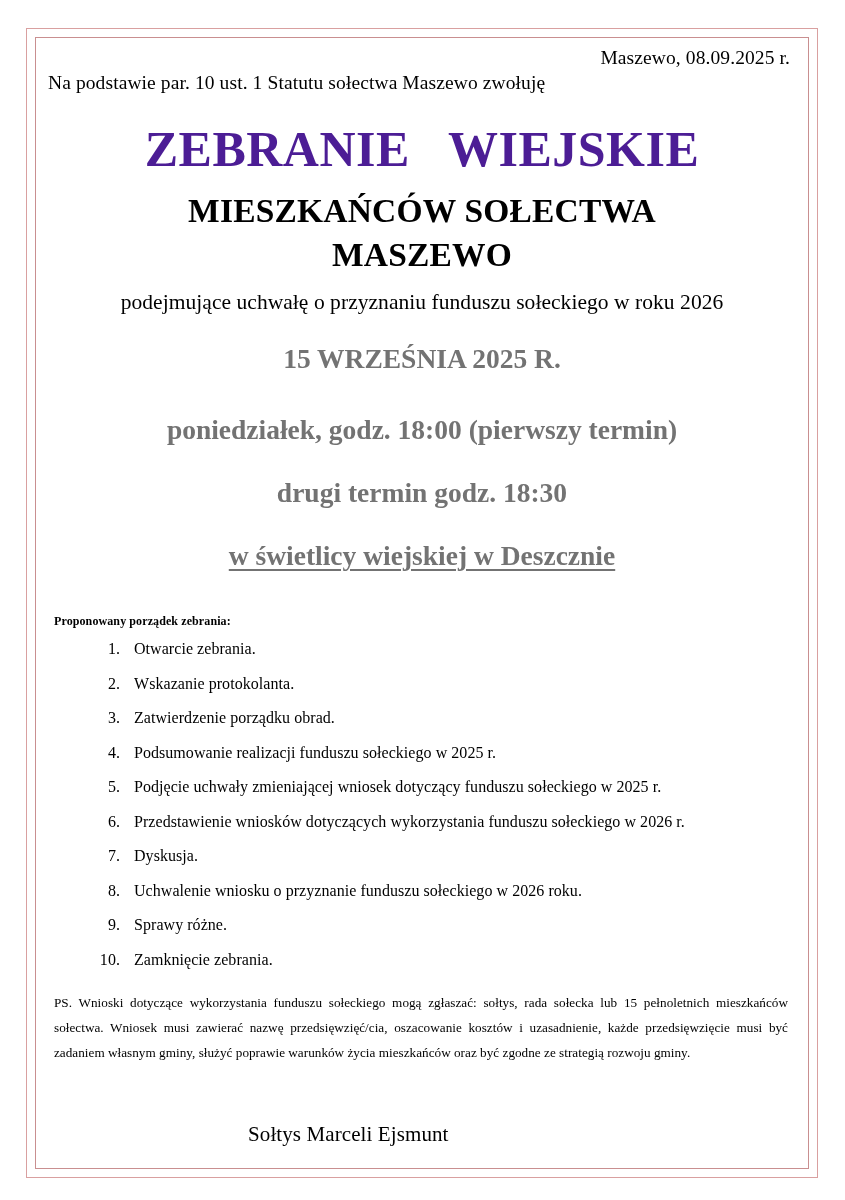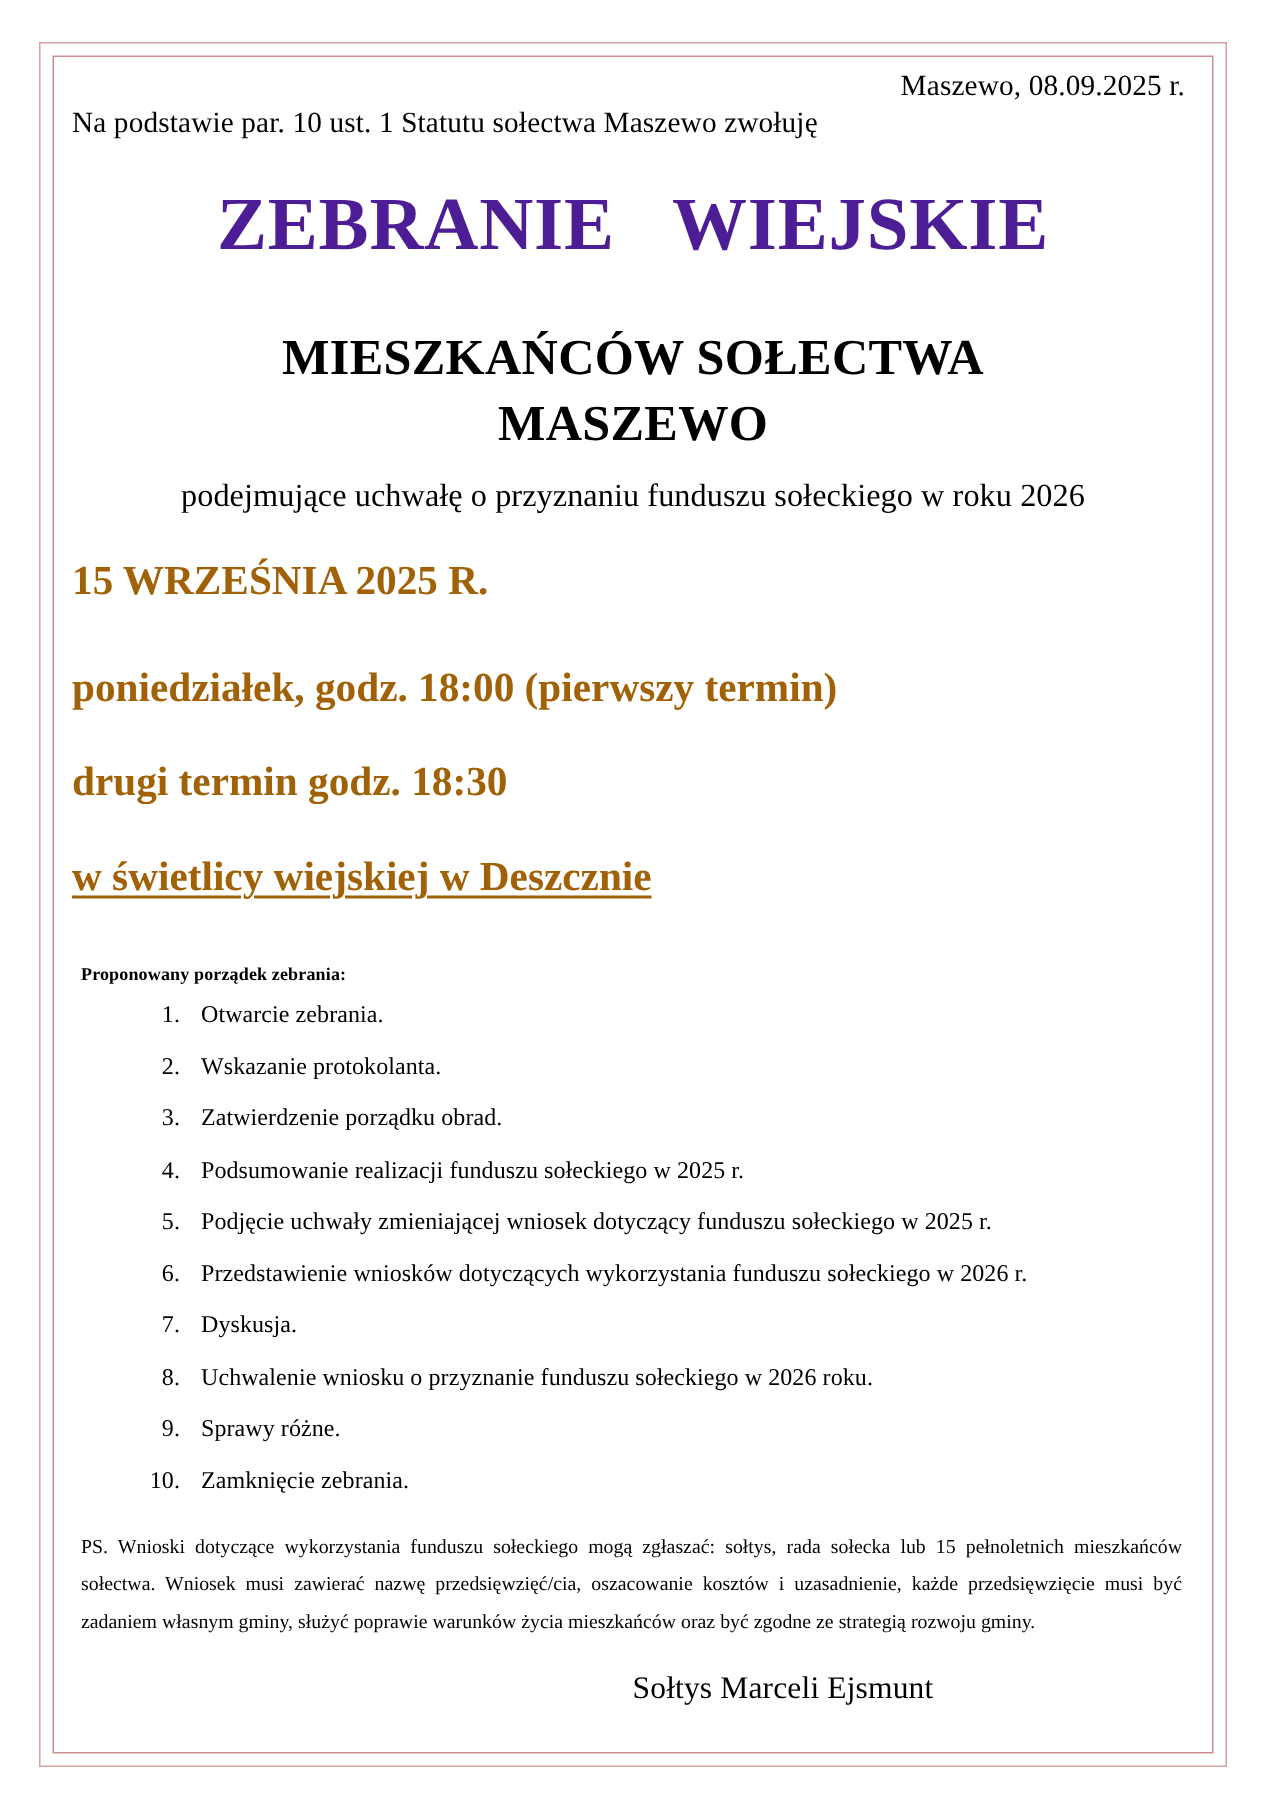--- a/index.html
+++ b/index.html
@@ -77,35 +77,35 @@
     margin-top: 26px;
     white-space: pre;
   }
 
   .subtitle-black {
     text-align: center;
     color: #000000;
     font-weight: bold;
     font-size: 33.5px;
     line-height: 1.32;
-    margin-top: 40px;
+    margin-top: 12px;
     letter-spacing: 0.2px;
   }
 
   .purpose-line {
     text-align: center;
     font-size: 21.5px;
     line-height: 1.25;
     margin-top: 12px;
     letter-spacing: 0.05px;
   }
 
   .red-emph {
-    text-align: left;
-    color: #a16207;
+    text-align: center;
+    color: #737373;
     font-weight: bold;
     line-height: 1.2;
   }
   .red-date   { font-size: 27.5px; margin-top: 26px; }
   .red-time1  { font-size: 27.5px; margin-top: 38px; }
   .red-time2  { font-size: 27.5px; margin-top: 30px; }
   .red-place  { font-size: 27.5px; margin-top: 30px; }
   .red-place .u {
     text-decoration: underline;
     text-underline-offset: 4px;
@@ -146,23 +146,23 @@
     font-size: 13.2px;
     line-height: 1.92;
     margin-top: 22px;
     margin-left: 6px;
     margin-right: 8px;
     text-align: justify;
     letter-spacing: 0.02px;
   }
 
   .signature {
-    text-align: center;
+    text-align: left;
     font-size: 21px;
-    margin-top: 19px;
+    margin-top: 56px;
     padding-left: 200px;
     letter-spacing: 0.1px;
     font-family: Liberation Serif, serif;
   }
 </style>
 </head>
 <body>
 
 <div id="poster">
 

